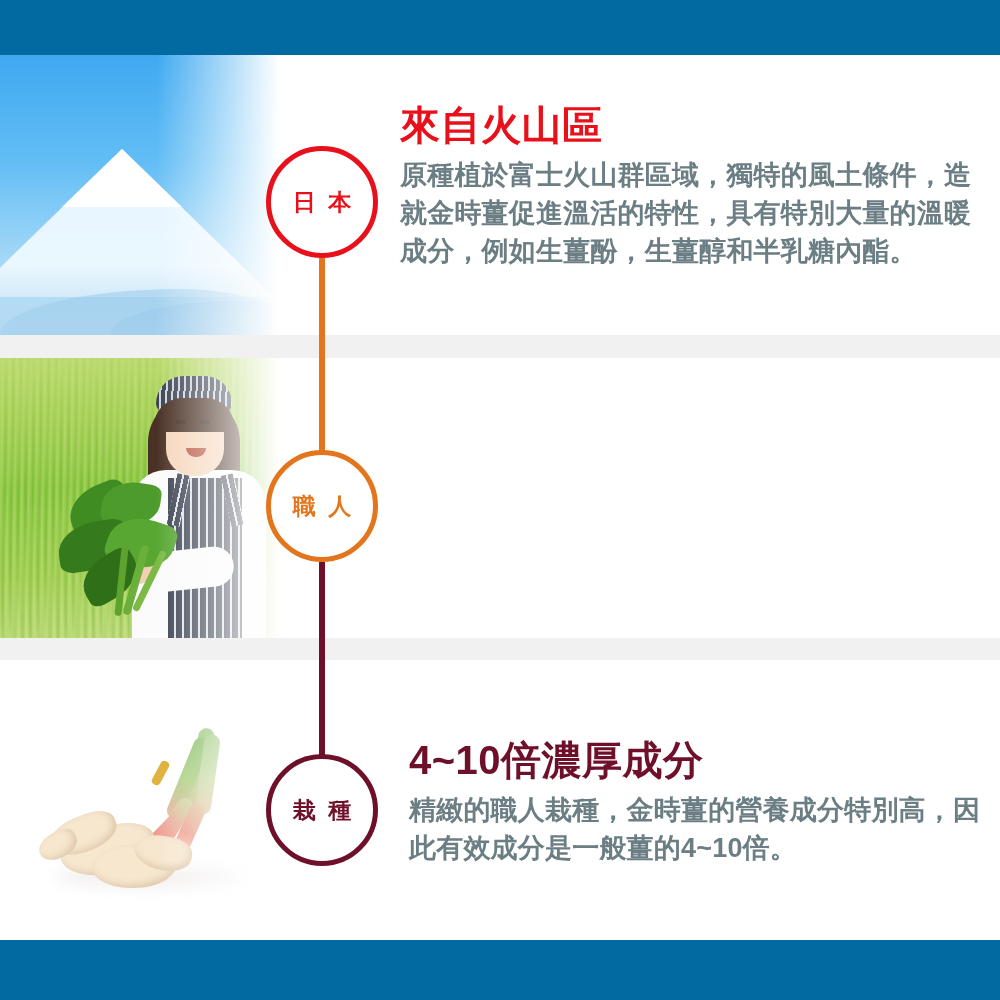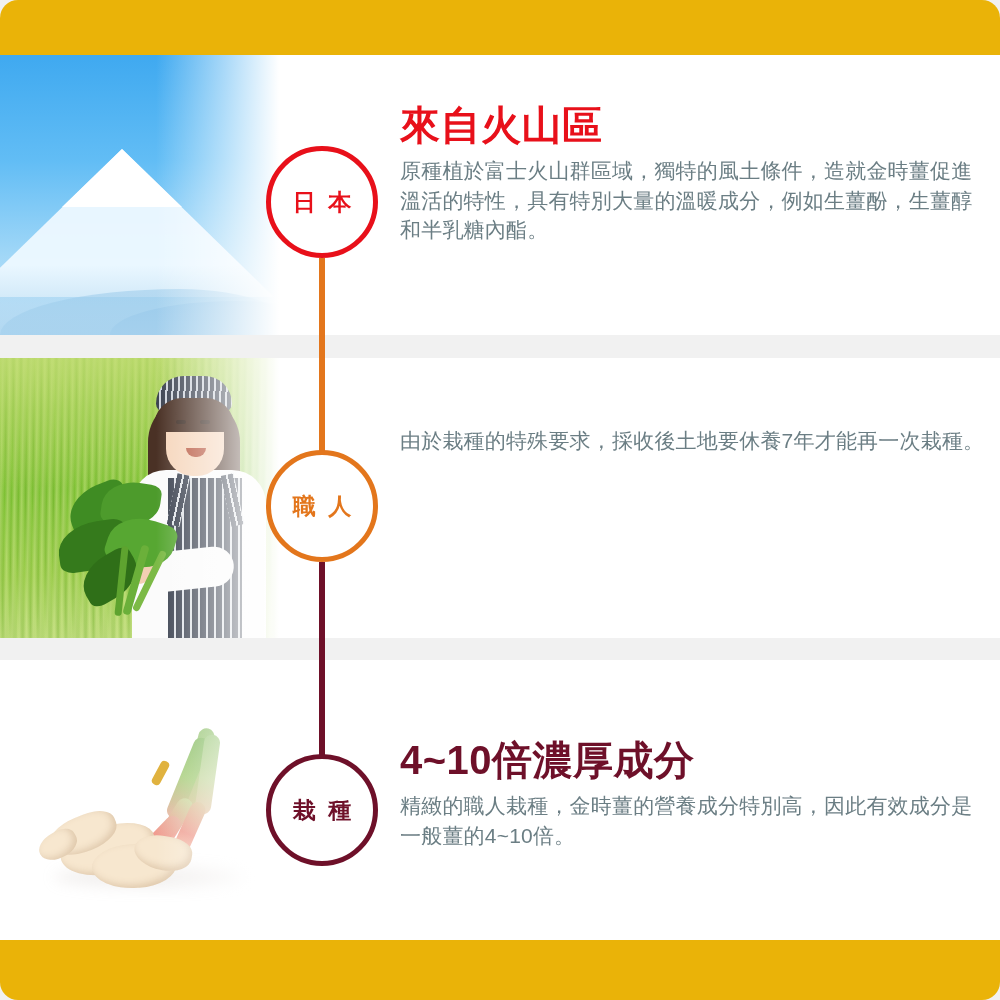--- a/index.html
+++ b/index.html
@@ -9,22 +9,21 @@
     height: 1000px;
     background: #f1f1f1;
     font-family: "Liberation Sans", "DejaVu Sans", sans-serif;
     overflow: hidden;
   }
 
   #infographic {
     position: relative;
     width: 1000px;
     height: 1000px;
-    background: #eab308;
-    border-radius: 18px;
+    background: #0369a1;
   }
 
   
   .section {
     position: absolute;
     left: 0;
     width: 1000px;
     background: #ffffff;
   }
 
@@ -319,24 +318,25 @@
     font-size: 40px;
     font-weight: bold;
     line-height: 1.12;
     letter-spacing: 0.5px;
     margin-bottom: 8px;
     color: #e8101a;
   }
   .headline.orange { color: #e3761c; }
   .headline.maroon { color: #6e1029; }
   .bodytext {
-    font-size: 21px;
+    font-size: 27px;
     line-height: 1.42;
     color: #6b7e84;
     letter-spacing: 0.2px;
+    font-weight: bold;
   }
 
   
   .strip {
     position: absolute;
     left: 0;
     width: 1000px;
     background: #f1f1f1;
     z-index: 15;
   }
@@ -401,21 +401,20 @@
             <div class="stem" style="left:74px;top:62px;width:8px;height:72px;transform:rotate(16deg);"></div>
             <div class="stem" style="left:88px;top:66px;width:7px;height:66px;transform:rotate(26deg);background:#7cba46;"></div>
             <div class="stem" style="left:60px;top:64px;width:7px;height:70px;transform:rotate(6deg);background:#5ea32f;"></div>
           </div>
         </div>
       </div>
       <div class="fade"></div>
     </div>
 
     <div class="textblock" style="top:68px;">
-      <div class="bodytext">由於栽種的特殊要求，採收後土地要休養7年才能再一次栽種。</div>
     </div>
   </div>
 
   <div class="strip" style="top:638px;height:22px;"></div>
 
   <div class="section" style="top:660px;height:280px;">
 
     <div class="photo">
       <div class="scene-ginger">
         <div class="ginger-group">
@@ -434,21 +433,21 @@
           <div class="g-root" style="left:30px;top:94px;width:96px;height:48px;transform:rotate(-12deg);"></div>
           <div class="g-root" style="left:18px;top:84px;width:70px;height:36px;transform:rotate(-22deg);"></div>
           <div class="g-root" style="left:62px;top:112px;width:84px;height:44px;transform:rotate(-4deg);"></div>
           <div class="g-root" style="left:104px;top:104px;width:58px;height:34px;transform:rotate(10deg);"></div>
           <div class="g-root" style="left:8px;top:100px;width:40px;height:26px;transform:rotate(-30deg);"></div>
         </div>
       </div>
       <div class="fade"></div>
     </div>
 
-    <div class="textblock" style="top:78px;">
+    <div class="textblock" style="top:78px;margin-left:9px;">
       <div class="headline maroon">4~10倍濃厚成分</div>
       <div class="bodytext">精緻的職人栽種，金時薑的營養成分特別高，因此有效成分是一般薑的4~10倍。</div>
     </div>
   </div>
 
   <div class="connector" style="left:319px;top:258px;height:212px;background:#e3761c;"></div>
 
   <div class="connector" style="left:319px;top:562px;height:212px;background:#6e1029;"></div>
 
   <div class="badge" style="left:266px;top:146px;">

